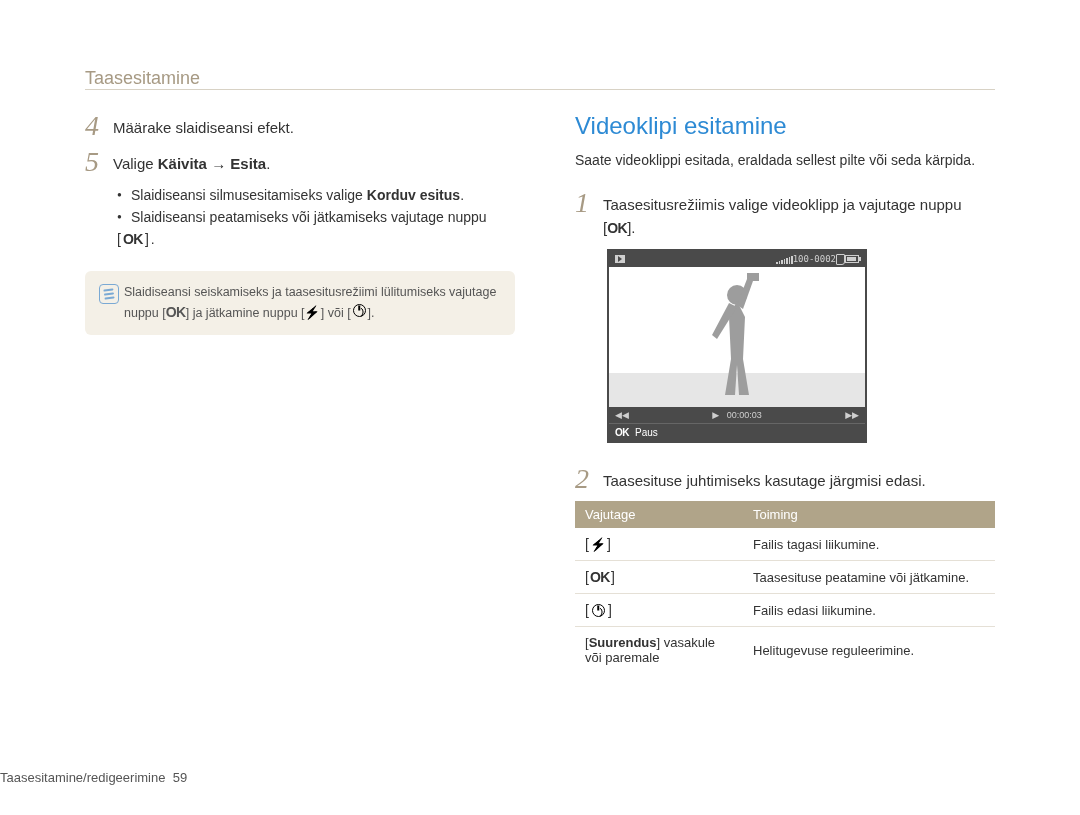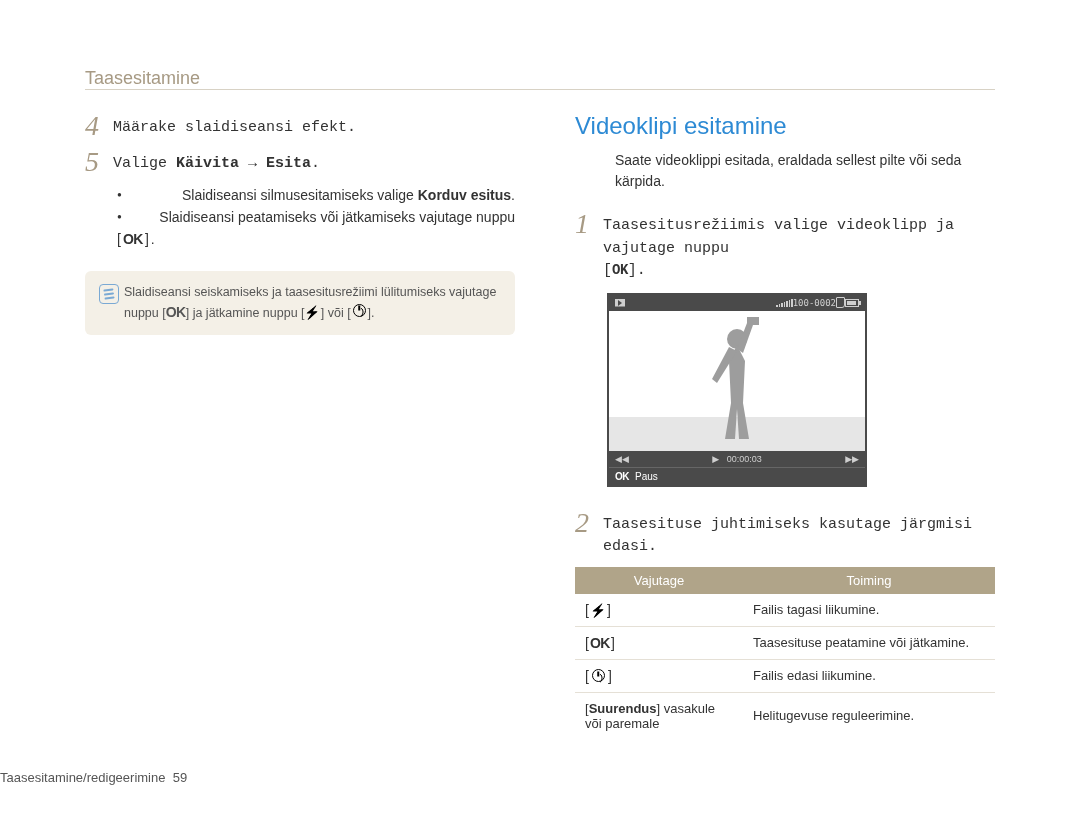--- a/index.html
+++ b/index.html
@@ -41,34 +41,32 @@
     font-size: 28px;
     color: #a79a84;
     width: 28px;
     line-height: 1;
     flex-shrink: 0;
   }
   .step-body {
     font-size: 15px;
     line-height: 1.5;
     padding-top: 5px;
-    font-family: Liberation Mono, monospace;
   }
   .bold { font-weight: 700; }
   .bullets {
     list-style: none;
     margin-left: 32px;
     margin-top: 4px;
   }
   .bullets li {
     font-size: 14px;
     line-height: 1.6;
     position: relative;
     padding-left: 14px;
-    text-align: right;
   }
   .bullets li::before {
     content: "●";
     position: absolute;
     left: 0;
     font-size: 8px;
     top: 5px;
   }
   .ok-row {
     margin-left: 32px;
@@ -118,21 +116,20 @@
   .section-title {
     color: #2d8ad4;
     font-size: 24px;
     font-weight: 400;
     margin-bottom: 10px;
   }
   .intro {
     font-size: 14px;
     line-height: 1.5;
     margin-bottom: 18px;
-    margin-left: 40px;
   }
   .video-preview {
     width: 260px;
     margin-left: 32px;
     margin-top: 10px;
     margin-bottom: 22px;
     border: 2px solid #4a4a4a;
     background: #fff;
   }
   .vp-top {
@@ -182,21 +179,21 @@
     width: 100%;
     border-collapse: collapse;
     font-size: 13px;
     margin-top: 6px;
     margin-left: 0px;
   }
   .camera-table th {
     background: #b0a489;
     color: #fff;
     font-weight: 400;
-    text-align: center;
+    text-align: left;
     padding: 6px 10px;
     font-size: 13px;
   }
   .camera-table td {
     padding: 8px 10px;
     border-bottom: 1px solid #e5e0d6;
     vertical-align: middle;
   }
   .camera-table tr:last-child td { border-bottom: none; }
   .cell-icon {

